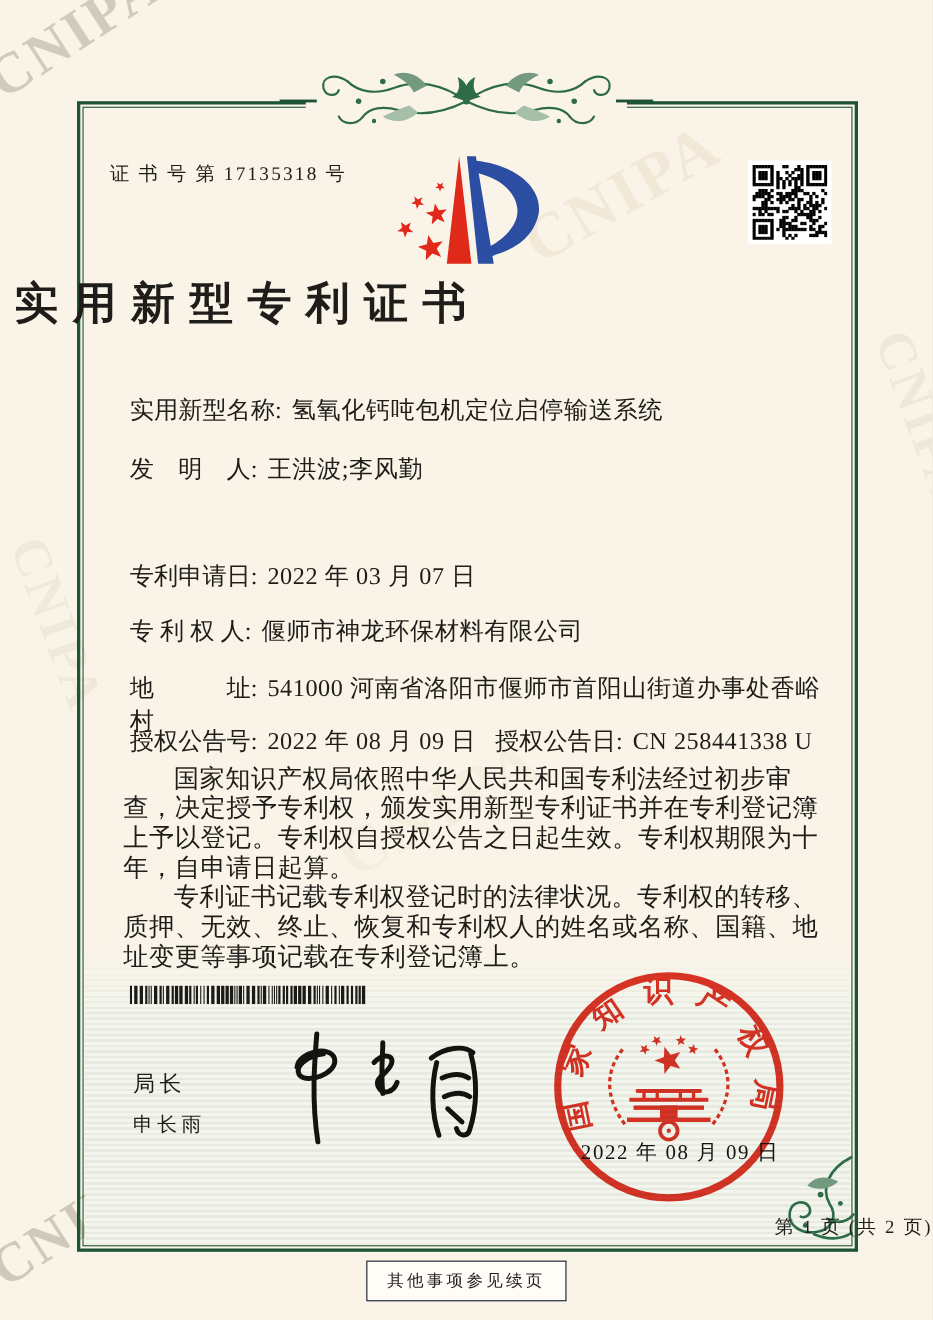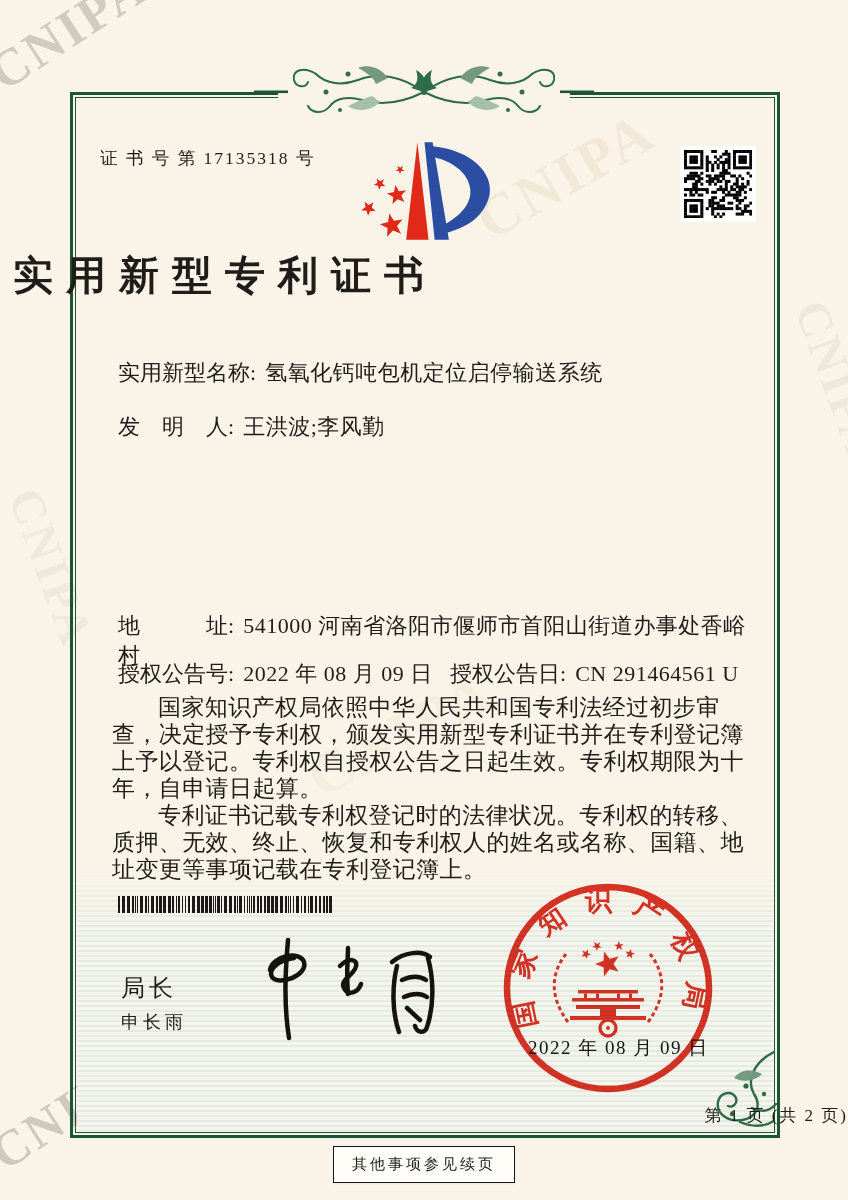--- a/index.html
+++ b/index.html
@@ -38,21 +38,21 @@
   .row{position:absolute;left:118px;width:648px;font-size:22px;z-index:3;}
   .row .lbl{white-space:pre;}
   .row .val{margin-left:9px;letter-spacing:.5px;}
   .g2{position:absolute;left:332px;top:0;}
   .g2 .val{margin-left:9px;}
   
   .body-text{position:absolute;left:112px;top:694px;width:642px;z-index:3;}
   .body-text p{margin:0;font-size:23px;line-height:27px;text-indent:2em;letter-spacing:.4px;}
   
   .barcode{position:absolute;left:118px;top:896px;width:218px;height:17px;z-index:3;}
-  .director-label{position:absolute;left:121px;top:972px;font-size:24px;letter-spacing:4px;z-index:3;}
+  .director-label{position:absolute;left:121px;top:972px;font-size:20px;letter-spacing:4px;z-index:3;}
   .director-name{position:absolute;left:121px;top:1010px;font-size:18px;letter-spacing:4px;z-index:3;}
   .signature{position:absolute;left:242px;top:934px;width:210px;height:112px;z-index:3;}
   .seal{position:absolute;left:498px;top:878px;width:220px;height:220px;z-index:4;
     mix-blend-mode:multiply;opacity:.95;}
   .seal-date{position:absolute;left:528px;top:1035px;font-size:19px;letter-spacing:1.5px;
     color:#141414;z-index:5;}
   .page-info{position:absolute;left:0;top:1104px;width:100%;text-align:right;
     font-size:17px;letter-spacing:2px;z-index:3;}
   .note{position:absolute;left:50%;top:1146px;transform:translateX(-50%);
     background:#fffdf7;border:1px solid #0f172a;padding:8px 18px;
@@ -425,27 +425,33 @@
   </div>
 
   <div class="title">实用新型专利证书</div>
 
   <div class="row" style="top:358px">
     <span class="lbl">实用新型名称:</span><span class="val">氢氧化钙吨包机定位启停输送系统</span>
   </div>
   <div class="row" style="top:412px">
     <span class="lbl">发　明　人:</span><span class="val">王洪波;李风勤</span>
   </div>
+  <div class="row" style="top:509px">
+    <span class="lbl">专利申请日:</span><span class="val">2022 年 03 月 07 日</span>
+  </div>
+  <div class="row" style="top:559px">
+    <span class="lbl">专 利 权 人:</span><span class="val">偃师市神龙环保材料有限公司</span>
+  </div>
   <div class="row" style="top:611px">
     <span class="lbl">地　　　址:</span><span class="val">541000 河南省洛阳市偃师市首阳山街道办事处香峪村</span>
   </div>
   <div class="row" style="top:659px">
     <span class="lbl">授权公告号:</span><span class="val">2022 年 08 月 09 日</span>
     <span class="g2">
-      <span class="lbl">授权公告日:</span><span class="val">CN 291464561 U</span>
+      <span class="lbl">授权公告日:</span><span class="val">CN 258441338 U</span>
     </span>
   </div>
 
   <div class="body-text">
     <p>国家知识产权局依照中华人民共和国专利法经过初步审查，决定授予专利权，颁发实用新型专利证书并在专利登记簿上予以登记。专利权自授权公告之日起生效。专利权期限为十年，自申请日起算。</p>
     <p>专利证书记载专利权登记时的法律状况。专利权的转移、质押、无效、终止、恢复和专利权人的姓名或名称、国籍、地址变更等事项记载在专利登记簿上。</p>
   </div>
 
   <svg class="barcode" id="barcode" viewBox="0 0 218 17" preserveAspectRatio="none">
       <rect x="0" y="0" width="2" height="17" fill="#1c1a18"></rect>

